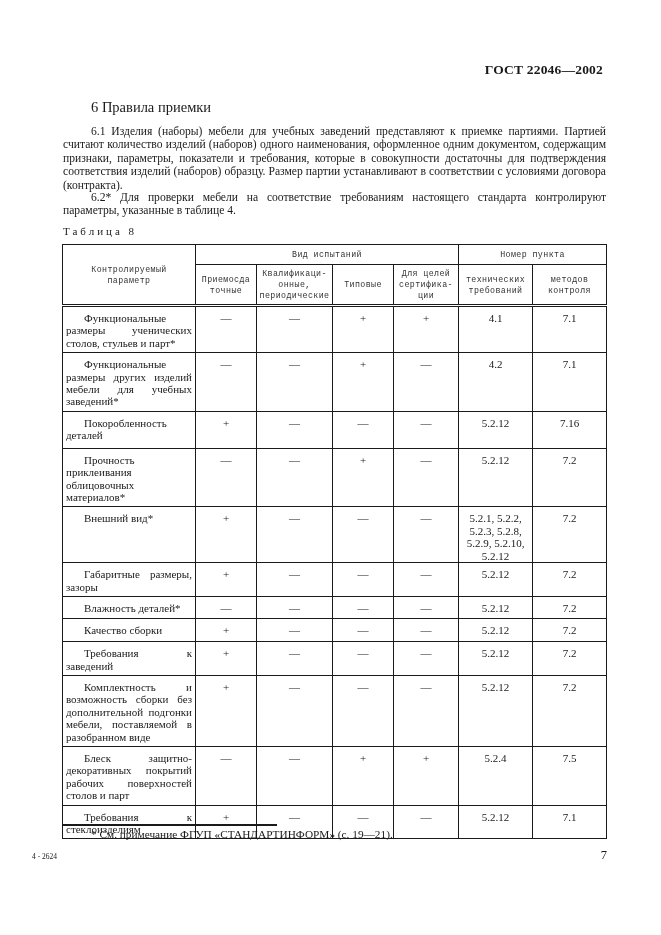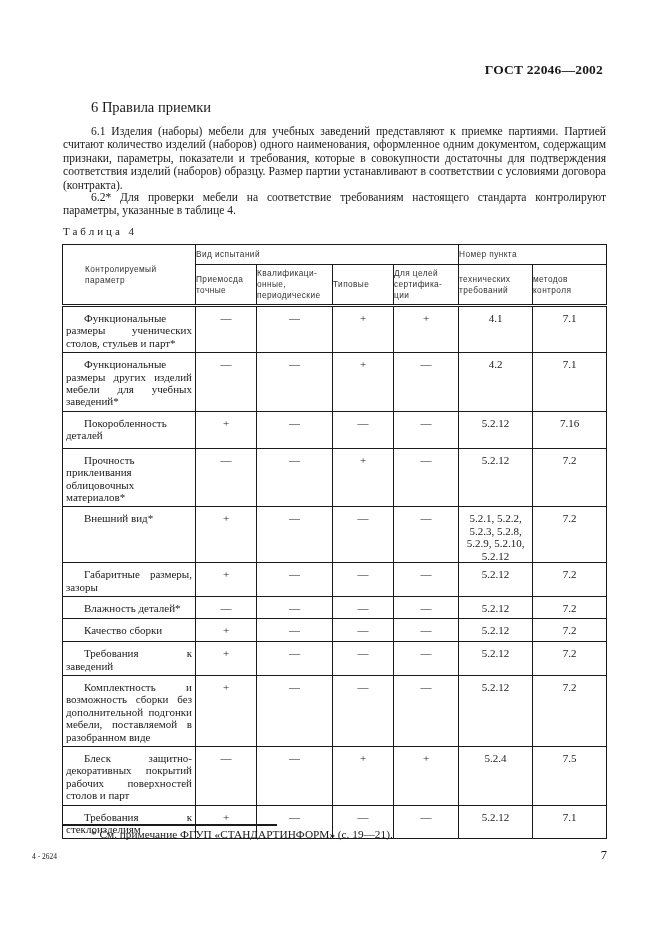--- a/index.html
+++ b/index.html
@@ -9,42 +9,42 @@
   .doc-code { top: 62px; right: 58px; font-weight: bold; font-size: 13.5px; letter-spacing: 0.2px; }
   .section-title { top: 99px; left: 91px; font-weight: normal; font-size: 14.5px; }
   .para { left: 63px; width: 543px; font-size: 11.6px; line-height: 13.4px; text-align: justify; }
   .para .indent { display: inline-block; width: 28px; }
   .p1 { top: 125px; }
   .p2 { top: 191px; }
   .table-caption { top: 225px; left: 63px; font-size: 11px; letter-spacing: 3px; }
   table.t4 { position: absolute; top: 244px; left: 62px; width: 544px; border-collapse: collapse;
              font-size: 11px; table-layout: fixed; }
   table.t4 td, table.t4 th { border: 1px solid #1a1a1a; vertical-align: top; padding: 0; }
-  table.t4 th { font-weight: normal; font-family: Liberation Sans, sans-serif; font-size: 8.3px;
-                letter-spacing: 0.4px; vertical-align: middle; text-align: left; line-height: 11px; color:#333; }
+  table.t4 th { font-weight: normal; font-family: Liberation Mono, monospace; font-size: 8.3px;
+                letter-spacing: 0.4px; vertical-align: middle; text-align: center; line-height: 11px; color:#333; }
   table.t4 thead tr:last-child th { border-bottom: 3px double #1a1a1a; }
   table.t4 th.param-head { border-bottom: 3px double #1a1a1a; }
   table.t4 td { text-align: center; padding-top: 5px; line-height: 12.4px; }
   table.t4 td.param { text-align: justify; padding: 5px 3px 3px 3px; font-size: 11px; line-height: 12.4px; }
   table.t4 td.param .ind { display: inline-block; width: 18px; }
   .footrule { top: 824px; left: 63px; width: 214px; height: 1.5px; background: #1a1a1a; }
   .footnote { top: 828px; left: 91px; font-size: 11.3px; }
   .print-code { top: 852px; left: 32px; font-size: 7.5px; }
   .page-num { top: 848px; right: 54px; font-size: 12.5px; }
 </style>
 </head>
 <body>
 
 <div class="abs doc-code">ГОСТ 22046—2002</div>
 <div class="abs section-title">6 Правила приемки</div>
 
 <div class="abs para p1"><span class="indent"></span><span>6.1 Изделия (наборы) мебели для учебных заведений представляют к приемке партиями. Партией считают количество изделий (наборов) одного наименования, оформленное одним документом, содержащим признаки, параметры, показатели и требования, которые в совокупности достаточны для подтверждения соответствия изделий (наборов) образцу. Размер партии устанавливают в соответствии с условиями договора (контракта).</span></div>
 <div class="abs para p2"><span class="indent"></span><span>6.2* Для проверки мебели на соответствие требованиям настоящего стандарта контролируют параметры, указанные в таблице 4.</span></div>
 
-<div class="abs table-caption">Таблица 4</div>
+<div class="abs table-caption">Таблица 8</div>
 
 <table class="t4">
   <colgroup>
     <col style="width:133px">
       <col style="width:61px">
       <col style="width:76px">
       <col style="width:61px">
     <col style="width:65px">
       <col style="width:74px">
       <col style="width:74px">

